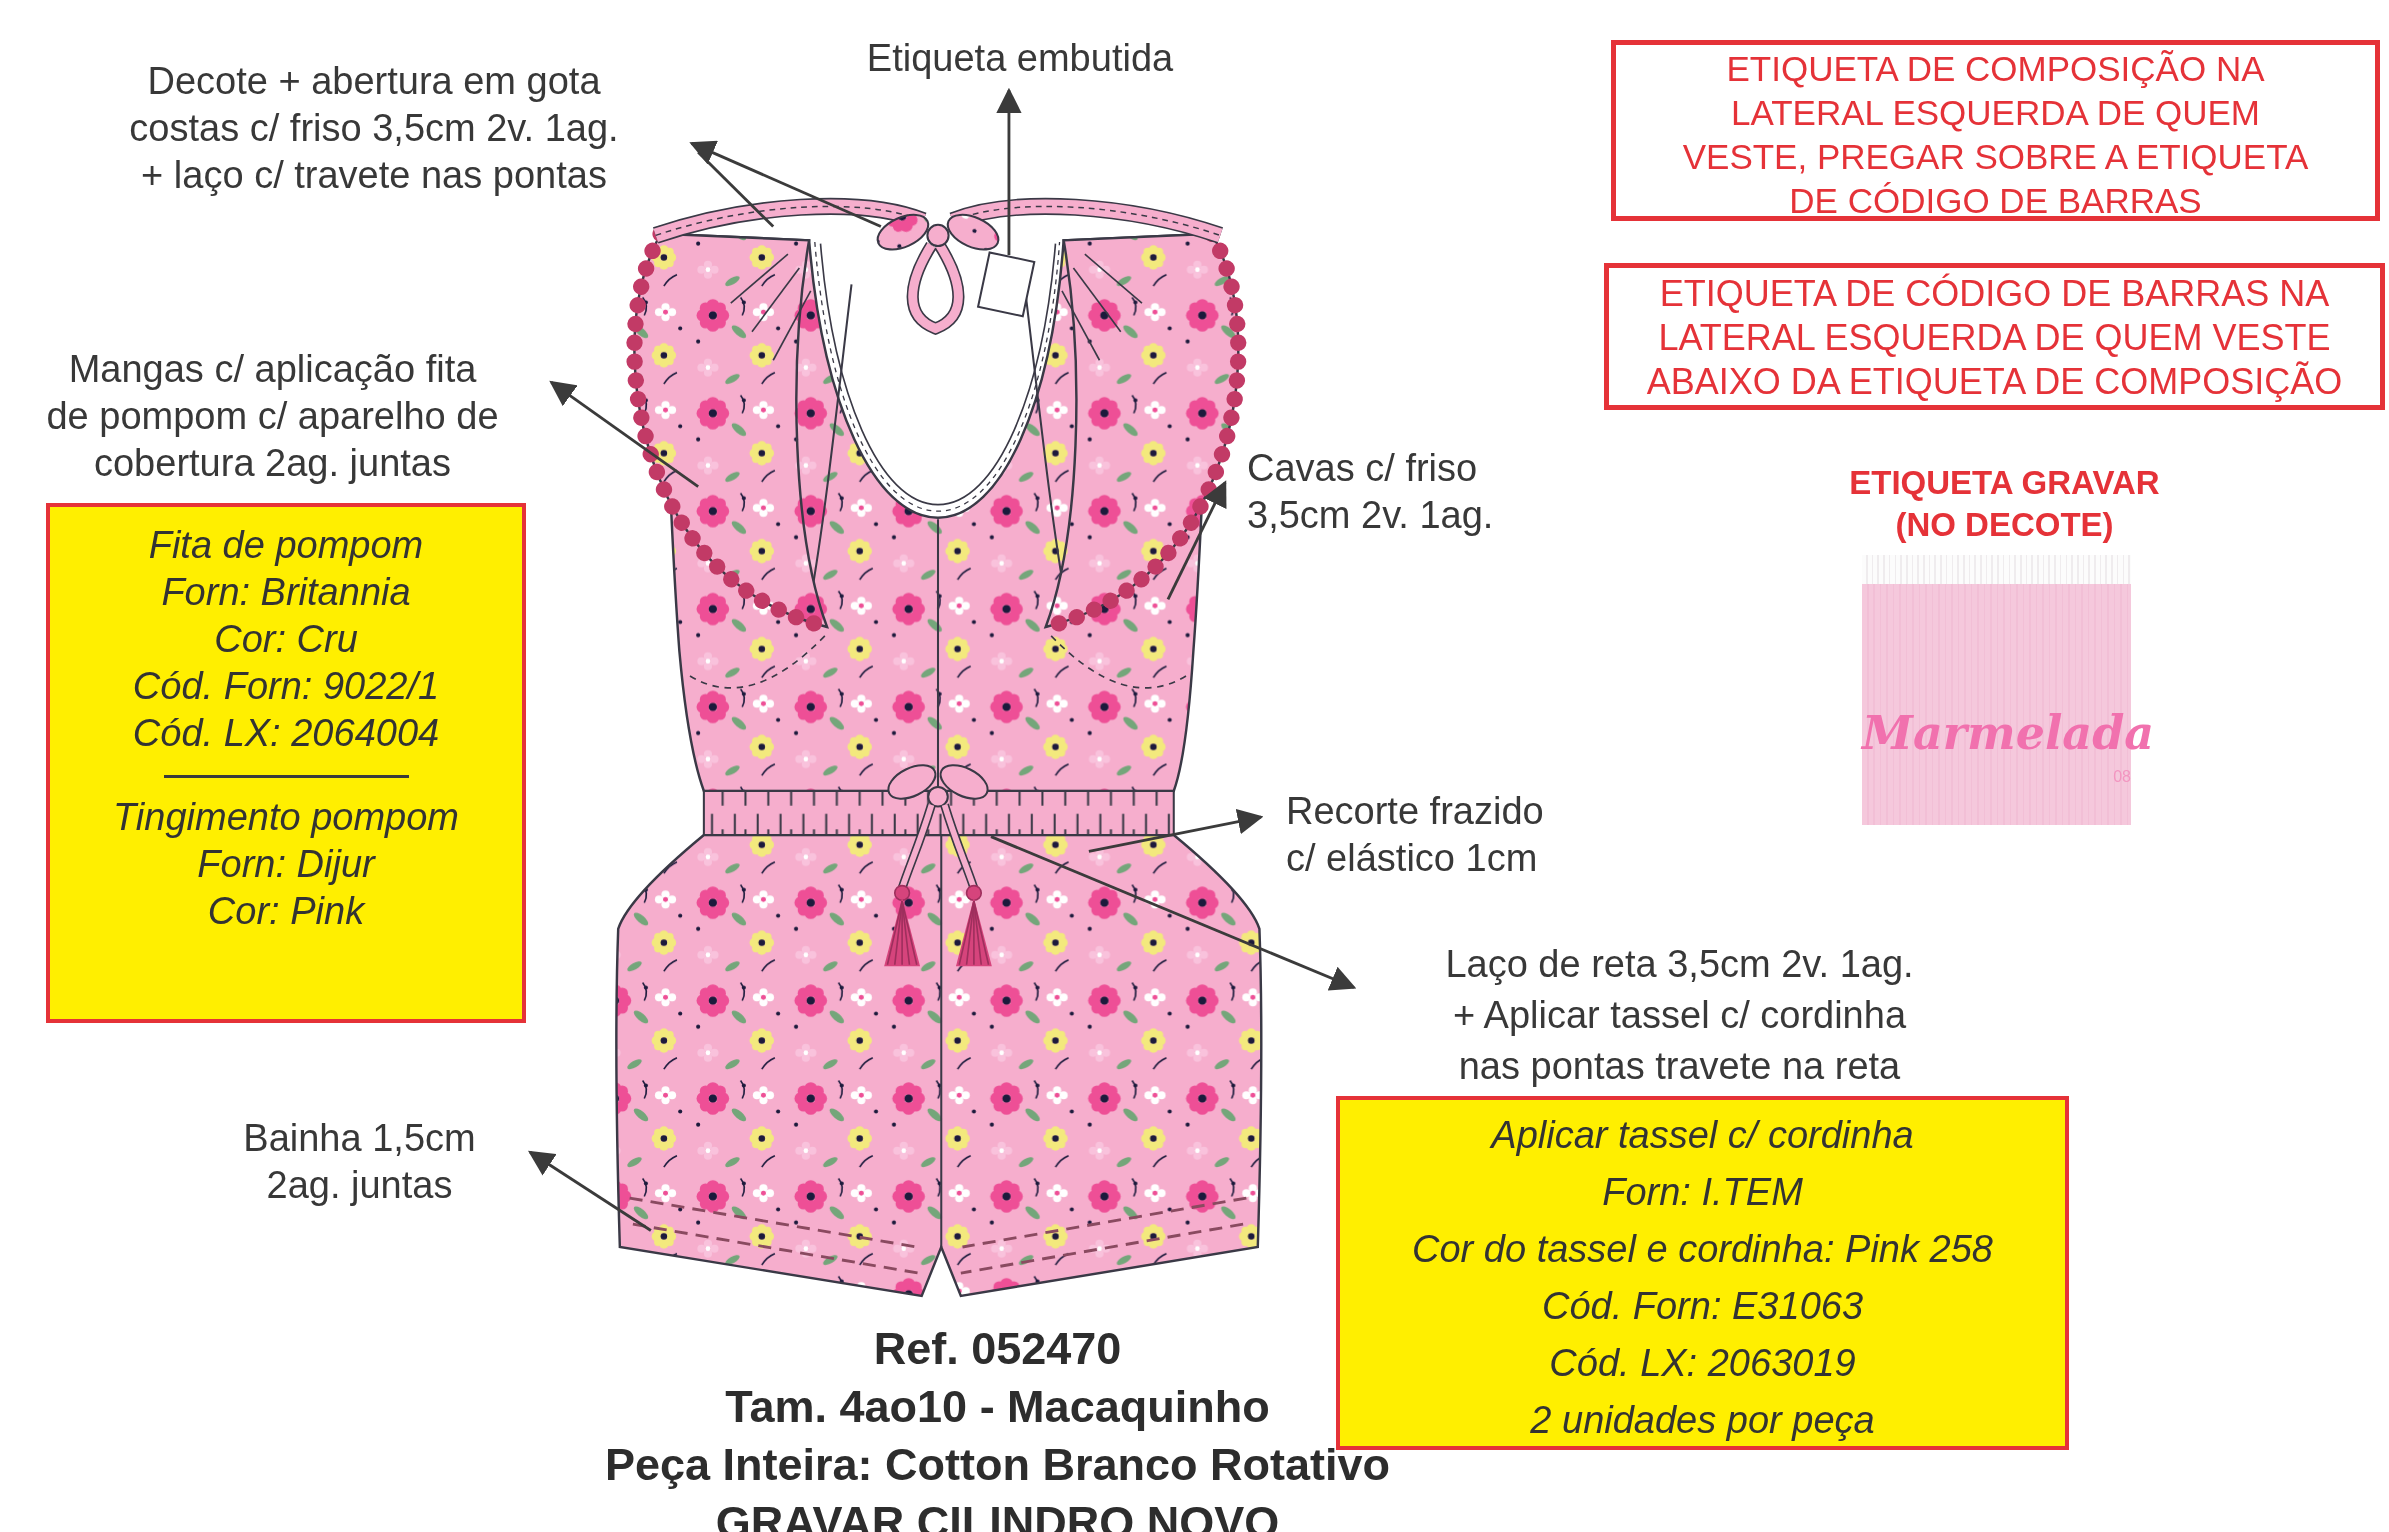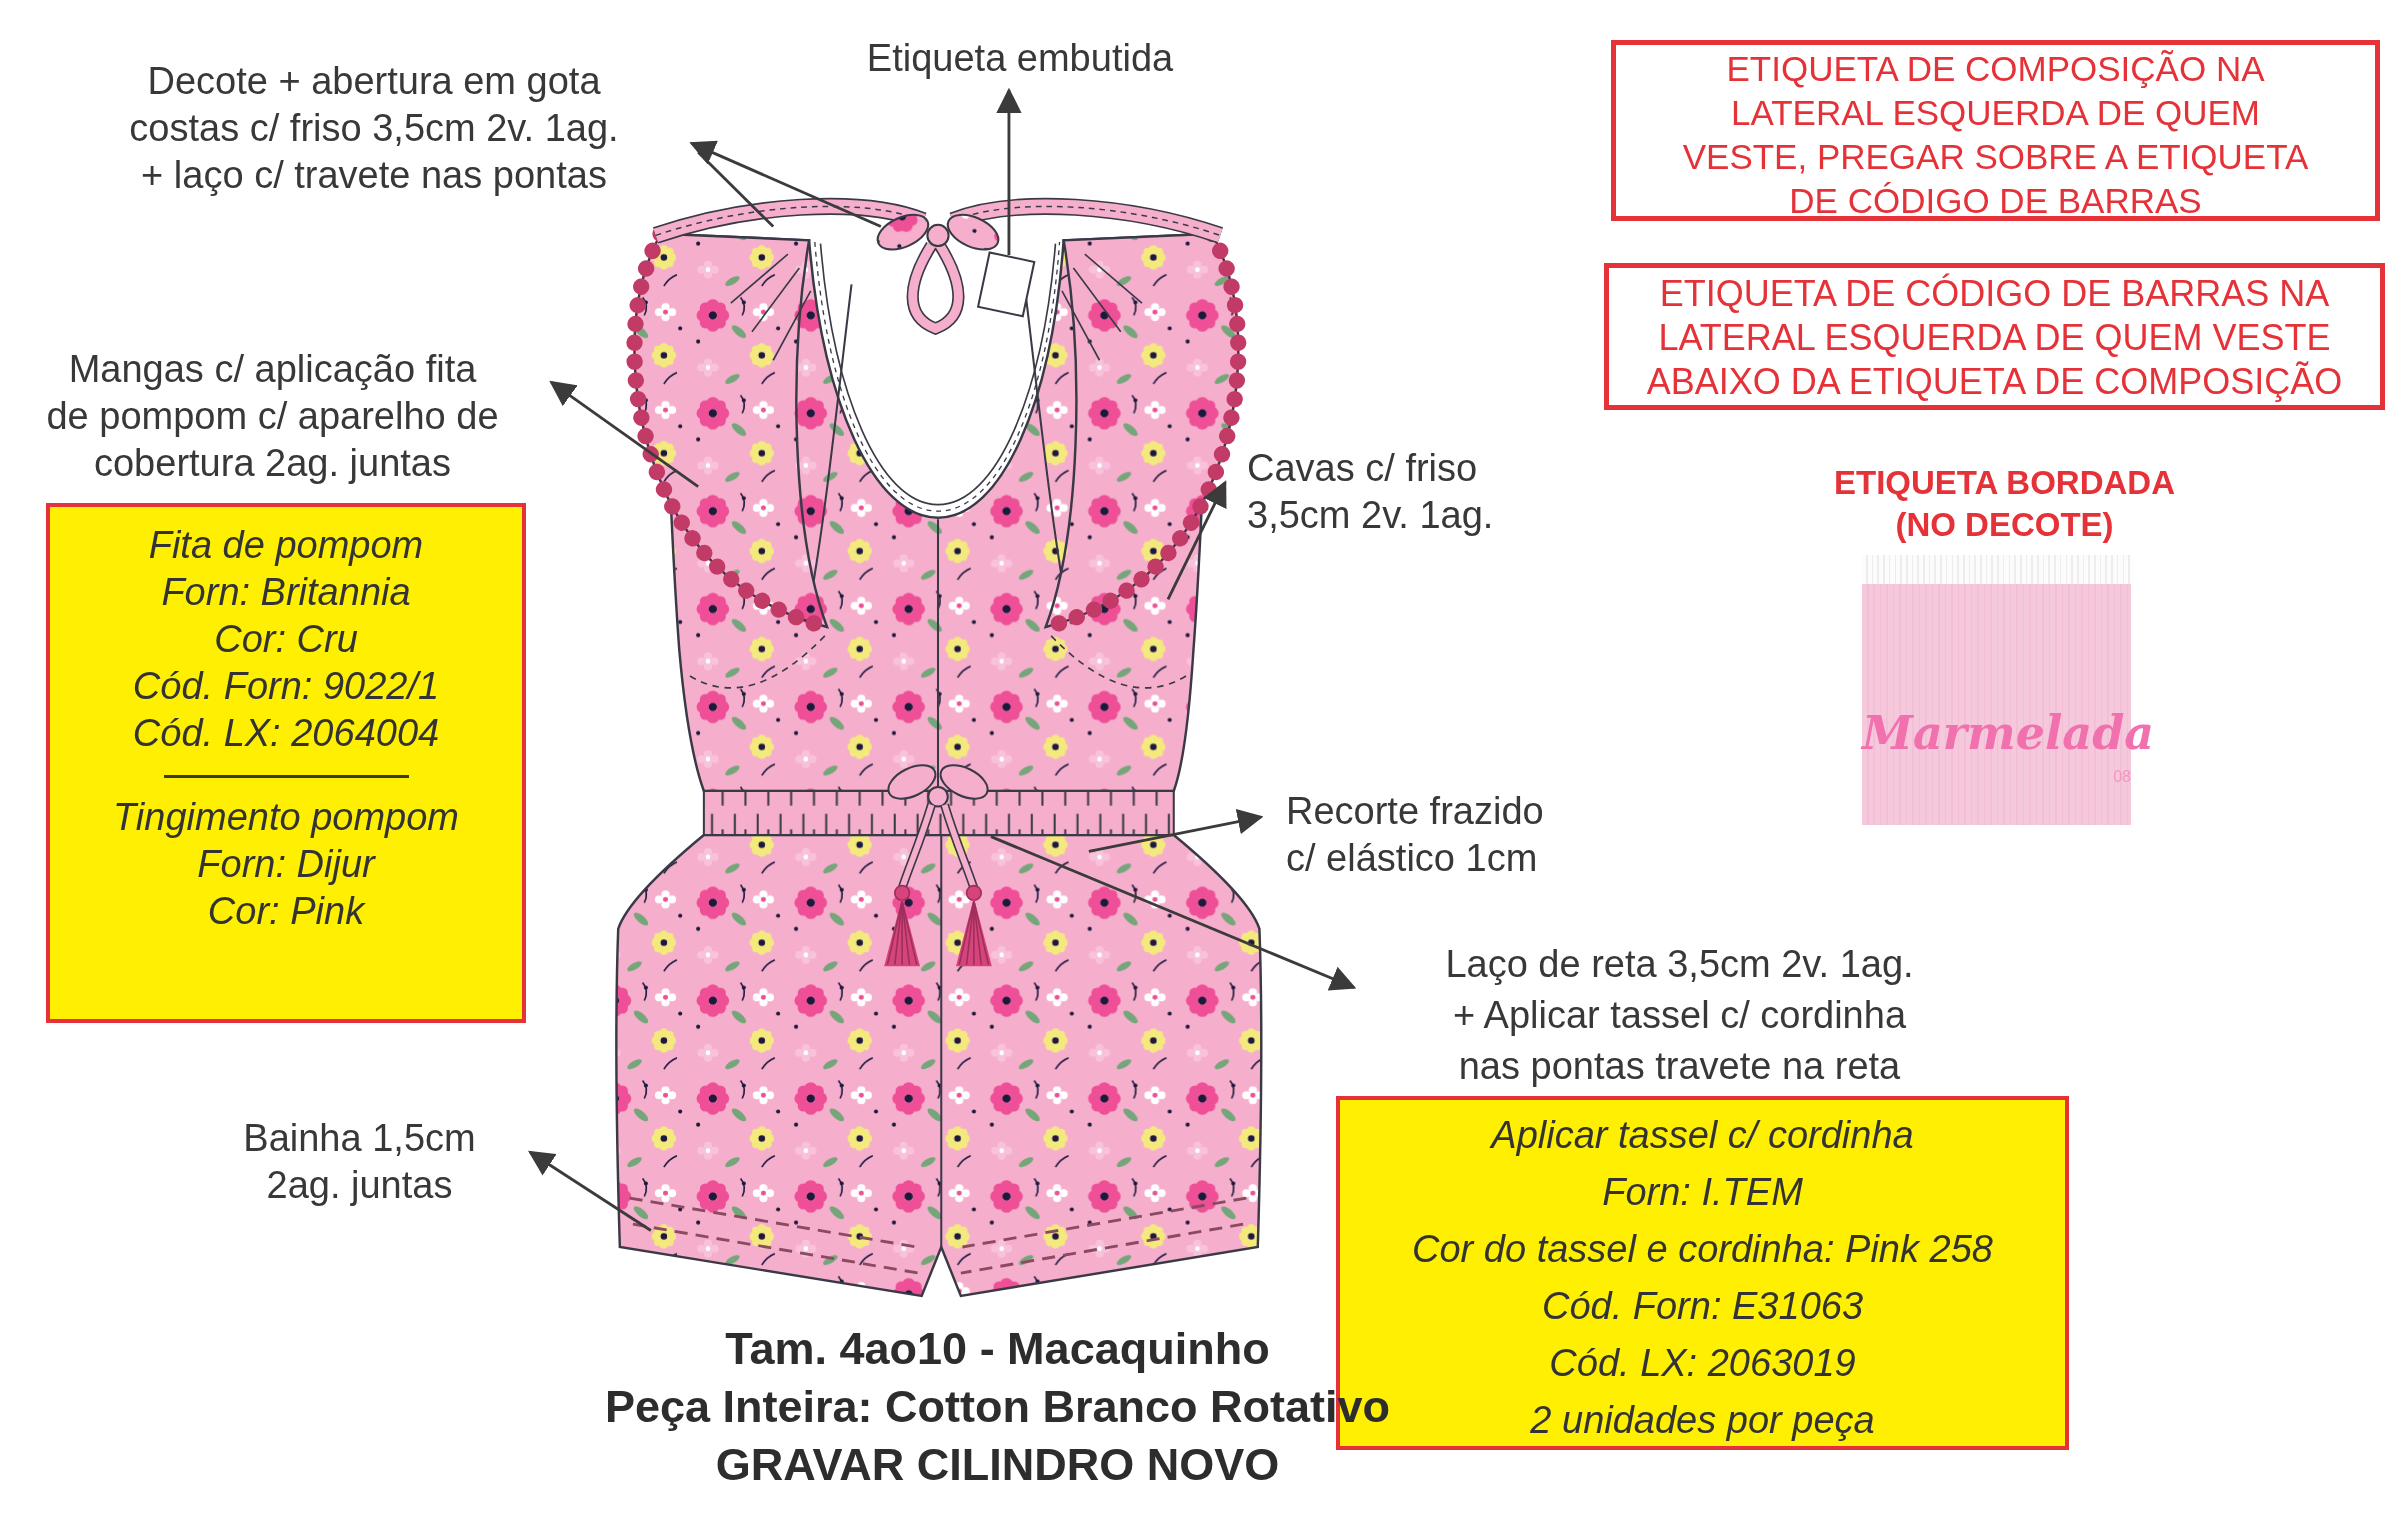--- a/index.html
+++ b/index.html
@@ -267,32 +267,33 @@
   <div class="abs ybox" style="left:1336px;top:1063px;width:733px;height:354px;padding-top:6.5px;line-height:57px">
     <div>Aplicar tassel c/ cordinha</div>
     <div>Forn: I.TEM</div>
     <div>Cor do tassel e cordinha: Pink 258</div>
     <div>Cód. Forn: E31063</div>
     <div>Cód. LX: 2063019</div>
     <div>2 unidades por peça</div>
   </div>
 
   <div class="abs redtitle" style="left:1782px;top:429px;width:445px">
-    <div>ETIQUETA BORDADA</div>
+    <div>ETIQUETA GRAVAR</div>
     <div>(NO DECOTE)</div>
   </div>
 
   <div class="abs marm" style="left:1862px;top:522px">
     <div class="marm-top"></div>
     <div class="marm-body">
       <div class="marm-brand">Marmelada</div>
       <div class="marm-size">08</div>
     </div>
   </div>
 
   <div class="abs footer" style="left:445px;top:1287px;width:1105px">
+    <div>Ref. 052470</div>
     <div>Tam. 4ao10 - Macaquinho</div>
     <div>Peça Inteira: Cotton Branco Rotativo</div>
     <div>GRAVAR CILINDRO NOVO</div>
   </div>
 
 </div>
 
 
 </body></html>

